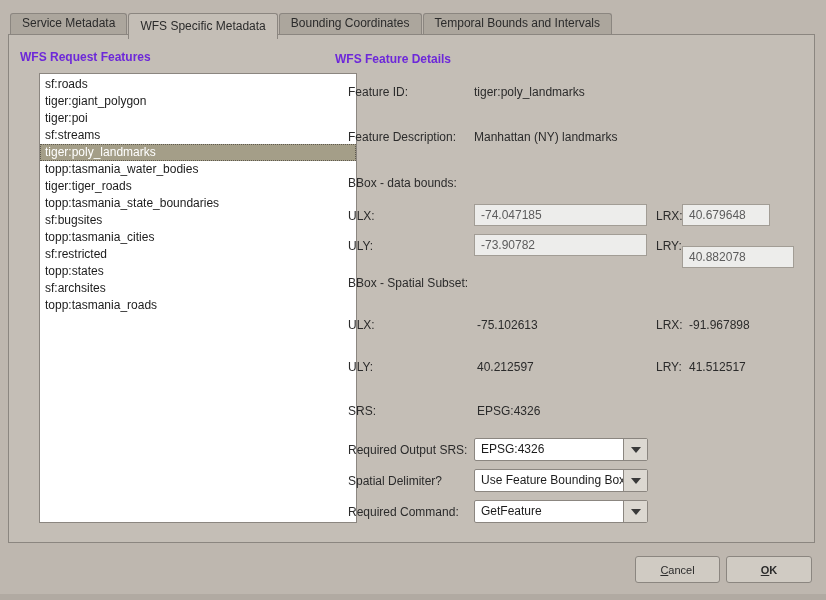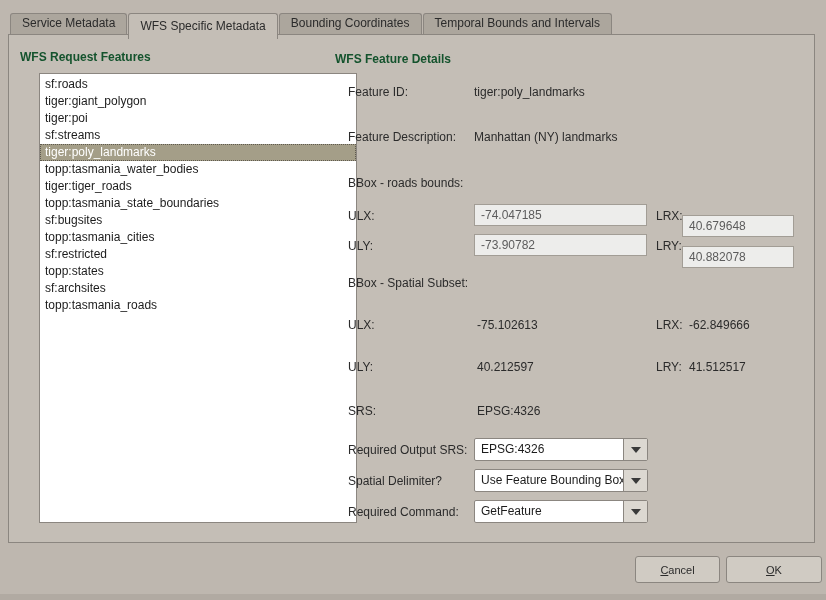--- a/index.html
+++ b/index.html
@@ -11,21 +11,21 @@
   .tabs { position:absolute; left:10px; top:13px; display:flex; align-items:flex-start; z-index:2; }
   .tab { background:#aca69d; border:1px solid #8b8680; border-bottom:none; border-radius:3px 3px 0 0;
          height:21px; line-height:19px; padding:0 11px; color:#2b2b2b; cursor:default; white-space:nowrap; }
   .tab + .tab { margin-left:1px; }
   .tab.active { background:#c4beb6; height:26px; line-height:24px; margin-bottom:-1px; position:relative; z-index:3; }
 
   
   .panel { position:absolute; left:8px; top:34px; width:807px; height:509px;
            background:#c4beb6; border:1px solid #8b8680; z-index:1; }
 
-  .group-title { position:absolute; font-weight:bold; color:#14532d; z-index:2; }
+  .group-title { position:absolute; font-weight:bold; color:#6d28d9; z-index:2; }
 
   
   .listbox { position:absolute; left:39px; top:73px; width:318px; height:450px; background:#ffffff;
              border:1px solid #8b8680; z-index:2; overflow:hidden; padding-top:2px; }
   .li { height:17px; line-height:17px; padding-left:5px; color:#1c1c1c; white-space:nowrap; cursor:default; }
   .li.sel { background:#a49e88; color:#ffffff; outline:1px dotted #5f5a4f; outline-offset:-1px; }
 
   
   .lbl, .val { position:absolute; z-index:2; white-space:nowrap; color:#2b2b2b; }
 
@@ -83,38 +83,38 @@
     </div>
 
   <div class="group-title" style="left:335px; top:52px;">WFS Feature Details</div>
 
   <div class="lbl" style="left:348px; top:85px;">Feature ID:</div>
   <div class="val" style="left:474px; top:85px;">tiger:poly_landmarks</div>
 
   <div class="lbl" style="left:348px; top:130px;">Feature Description:</div>
   <div class="val" style="left:474px; top:130px;">Manhattan (NY) landmarks</div>
 
-  <div class="lbl" style="left:348px; top:176px;">BBox - roads bounds:</div>
+  <div class="lbl" style="left:348px; top:176px;">BBox - data bounds:</div>
 
   <div class="lbl" style="left:348px; top:209px;">ULX:</div>
   <input class="tinput" style="left: 474px; top: 204px; width: 173px;" readonly="" value="-74.047185">
   <div class="lbl" style="left:656px; top:209px;">LRX:</div>
-  <input class="tinput" style="left: 682px; top: 215px; width: 112px;" readonly="" value="40.679648">
+  <input class="tinput" style="left: 682px; top: 204px; width: 88px;" readonly="" value="40.679648">
 
   <div class="lbl" style="left:348px; top:239px;">ULY:</div>
   <input class="tinput" style="left: 474px; top: 234px; width: 173px;" readonly="" value="-73.90782">
   <div class="lbl" style="left:656px; top:239px;">LRY:</div>
   <input class="tinput" style="left: 682px; top: 234px; width: 112px; margin-top: 12px;" readonly="" value="40.882078">
 
   <div class="lbl" style="left:348px; top:276px;">BBox - Spatial Subset:</div>
 
   <div class="lbl" style="left:348px; top:318px;">ULX:</div>
   <div class="val" style="left:477px; top:318px;">-75.102613</div>
   <div class="lbl" style="left:656px; top:318px;">LRX:</div>
-  <div class="val" style="left:689px; top:318px;">-62.849666</div>
+  <div class="val" style="left:689px; top:318px;">-91.967898</div>
 
   <div class="lbl" style="left:348px; top:360px;">ULY:</div>
   <div class="val" style="left:477px; top:360px;">40.212597</div>
   <div class="lbl" style="left:656px; top:360px;">LRY:</div>
   <div class="val" style="left:689px; top:360px;">41.512517</div>
 
   <div class="lbl" style="left:348px; top:404px;">SRS:</div>
   <div class="val" style="left:477px; top:404px;">EPSG:4326</div>
 
   <div class="lbl" style="left:348px; top:443px;">Required Output SRS:</div>
@@ -137,18 +137,18 @@
   <div class="combo" style="left:474px; top:500px;">
     <span class="combo-val">GetFeature</span>
     <span class="combo-btn">
         <span class="tri"></span>
       </span>
   </div>
 
   <button class="btn" style="left:635px; top:556px; width:85px;">
     <span>Cancel</span>
   </button>
-  <button class="btn" style="left:726px; top:556px; width:96px;">
+  <button class="btn" style="left:726px; top:556px; width:86px;font-weight:bold;">
     <span>OK</span>
   </button>
 
   <div class="bottom-edge"></div>
 </div>
 
 </body></html>

